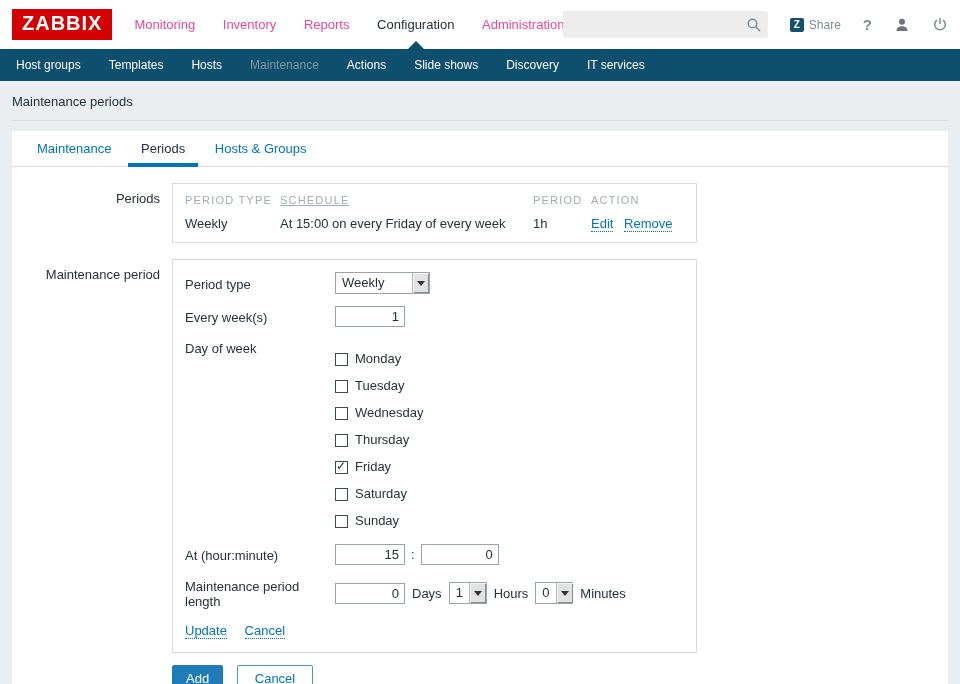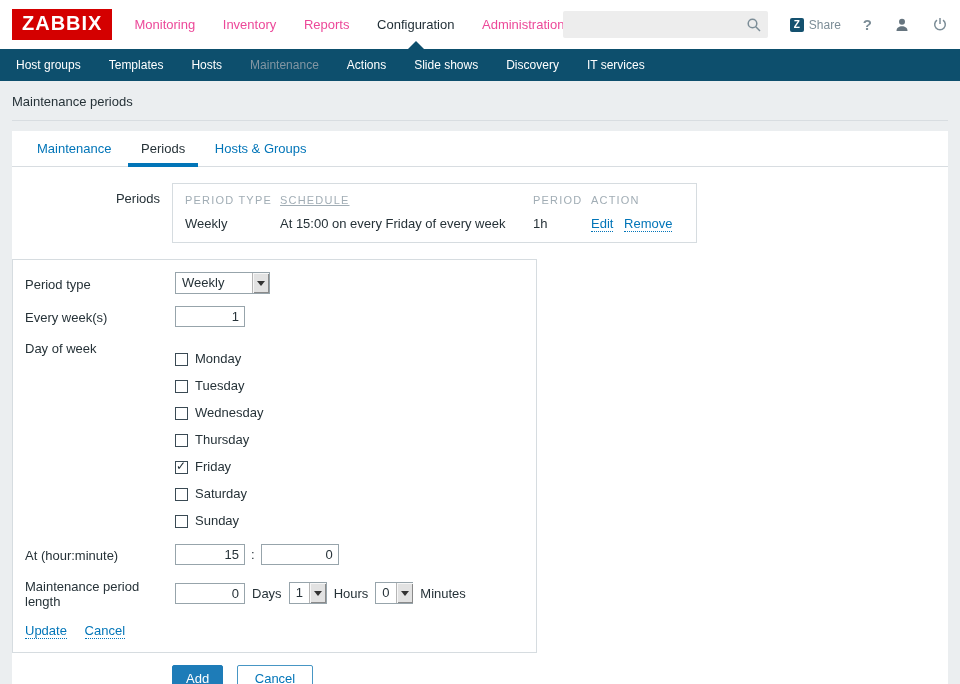--- a/index.html
+++ b/index.html
@@ -171,20 +171,21 @@
                 <a class="dotted action-gap">Edit</a>
                 <a class="dotted">Remove</a>
               </td>
             </tr>
           </tbody>
         </table>
       </div>
     </div>
 
     <div class="field-row">
+      <div class="outer-label">Maintenance period</div>
       <div class="fieldbox fbox">
 
         <div class="frow">
           <span class="frow-label">Period type</span>
           <span class="sel sel-mid">
             <span class="sel-txt">Weekly</span>
             <span class="sel-btn"></span>
           </span>
         </div>
 

